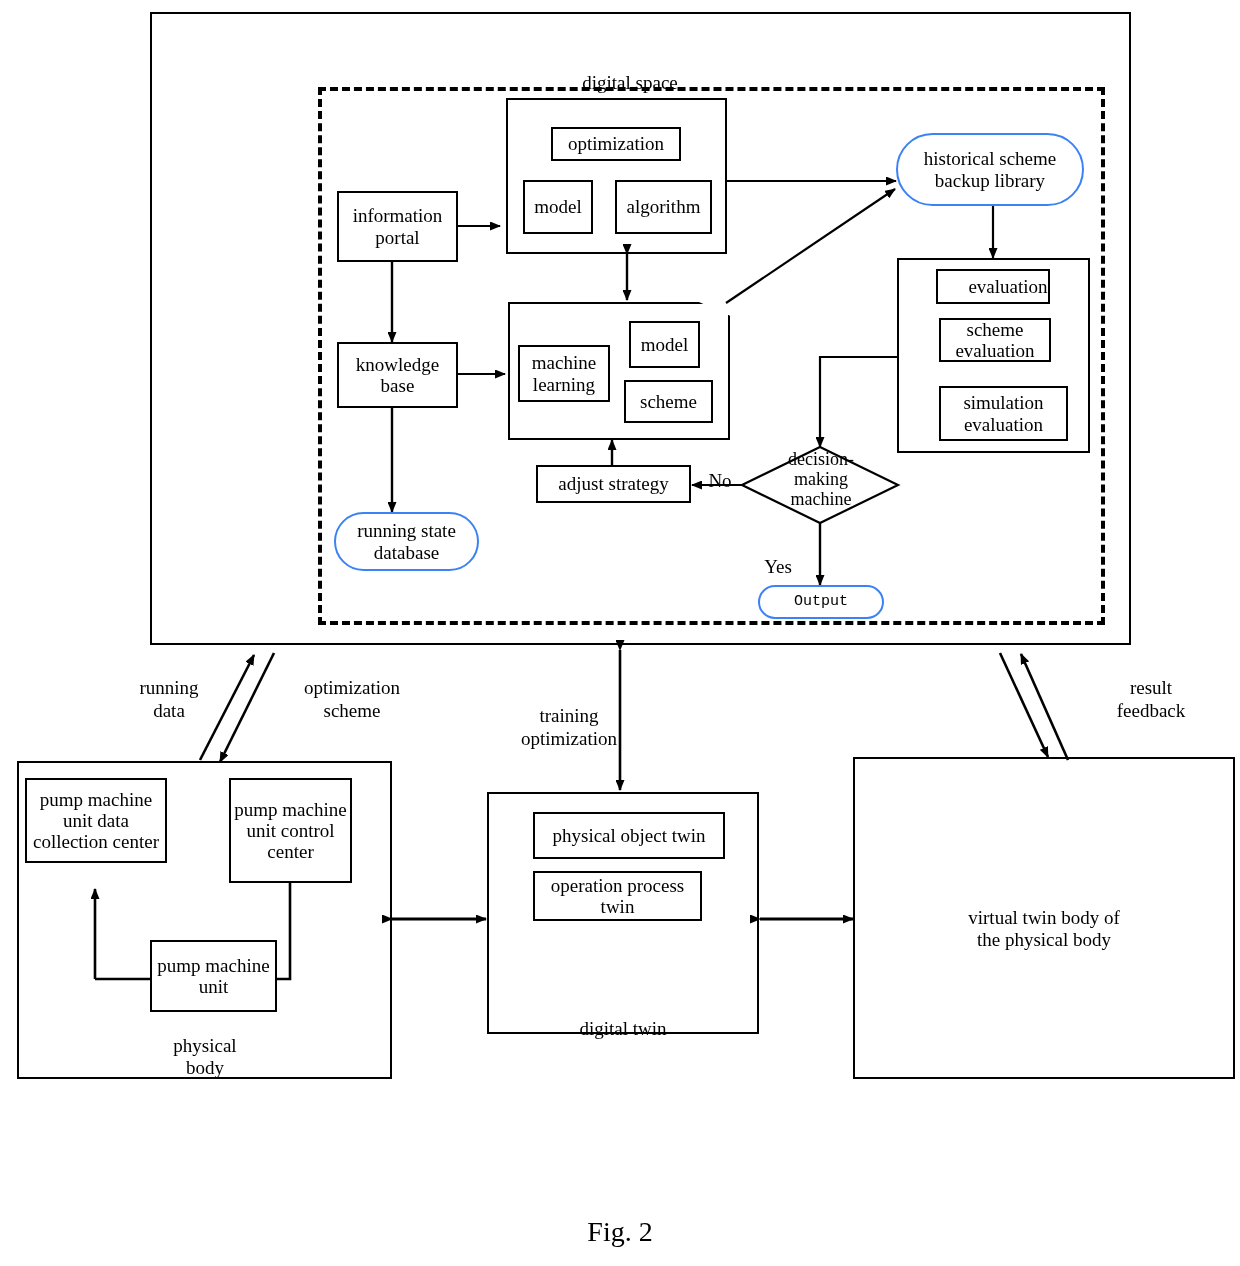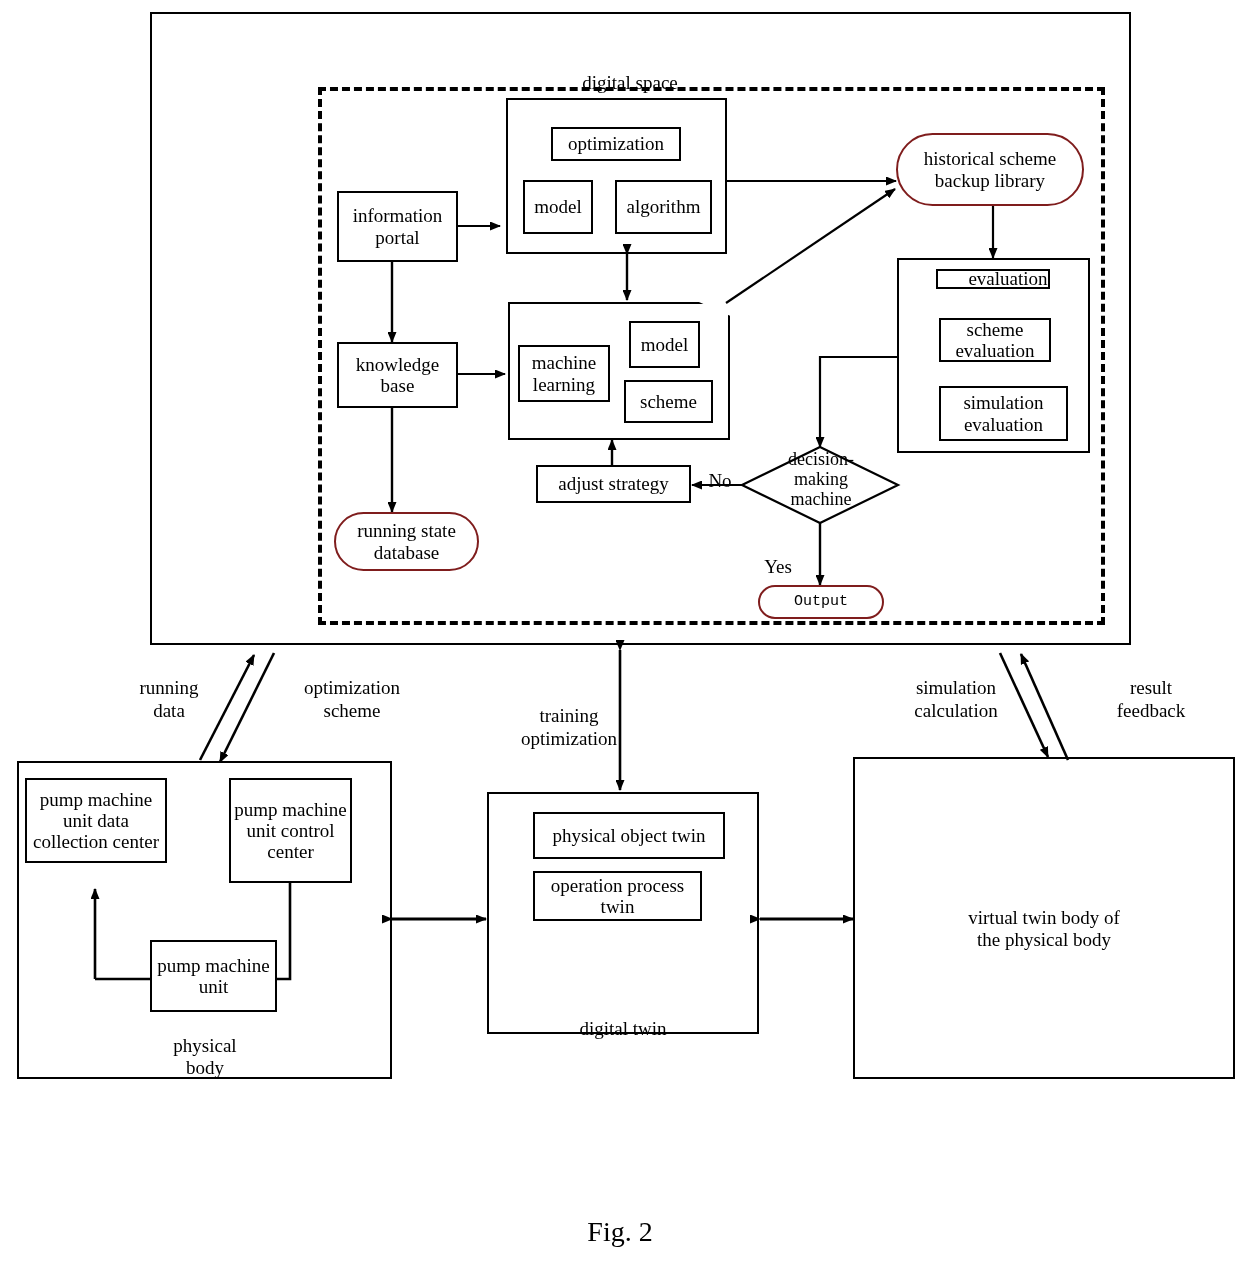--- a/index.html
+++ b/index.html
@@ -54,21 +54,21 @@
   }
   .dashed-space {
     position: absolute;
     box-sizing: border-box;
     border: 4px dashed #000;
     background: transparent;
   }
   .oval {
     position: absolute;
     box-sizing: border-box;
-    border: 2px solid #7f1d1d;
+    border: 2px solid #3b82f6;
     border-radius: 999px;
     background: #ffffff;
     display: flex;
     align-items: center;
     justify-content: center;
     text-align: center;
     line-height: 1.12;
     font-size: 19px;
   }
   .oval.mono { font-family: "Liberation Mono", "DejaVu Sans Mono", monospace; font-size: 15px; }
@@ -185,21 +185,21 @@
   <div class="container-box" style="left:508px; top:302px; width:222px; height:138px; clip-path: polygon(0 0, 86% 0, 100% 10%, 100% 100%, 0 100%);"></div>
   <div class="box" style="left:518px; top:345px; width:92px; height:57px;">machine
 learning</div>
   <div class="box" style="left:629px; top:321px; width:71px; height:47px;">model</div>
   <div class="box" style="left:624px; top:380px; width:89px; height:43px;">scheme</div>
 
   <div class="oval" style="left:896px; top:133px; width:188px; height:73px;">historical scheme
 backup library</div>
 
   <div class="container-box" style="left:897px; top:258px; width:193px; height:195px;"></div>
-  <div class="box" style="left:936px; top:269px; width:114px; height:20px;padding-left:30px;">evaluation</div>
+  <div class="box" style="left:936px; top:269px; width:114px; height:35px;padding-left:30px;">evaluation</div>
   <div class="box" style="left:939px; top:318px; width:112px; height:44px;">scheme
 evaluation</div>
   <div class="box" style="left:939px; top:386px; width:129px; height:55px;">simulation
 evaluation</div>
 
   <div class="box" style="left:536px; top:465px; width:155px; height:38px;">adjust strategy</div>
 
   <div class="diamond-label" style="left:762px; top:450px; width:118px;">decision-
 making
 machine</div>
@@ -207,22 +207,20 @@
   <div class="plain" style="left:755px; top:538px; width:46px;">Yes</div>
 
   <div class="oval mono" style="left:758px; top:585px; width:126px; height:34px;">Output</div>
 
   <div class="edge-label" style="left:108px; top:677px; width:122px;">running
 data</div>
   <div class="edge-label" style="left:272px; top:677px; width:160px;">optimization
 scheme</div>
   <div class="edge-label" style="left:484px; top:705px; width:170px;">training
 optimization</div>
-  <div class="edge-label" style="left:872px; top:677px; width:168px;">simulation
-calculation</div>
   <div class="edge-label" style="left:1090px; top:677px; width:122px;">result
 feedback</div>
 
   <div class="container-box" style="left:17px; top:761px; width:375px; height:318px;"></div>
   <div class="box" style="left:25px; top:778px; width:142px; height:85px;">pump machine
 unit data
 collection
 center</div>
   <div class="box" style="left:229px; top:778px; width:123px; height:105px;">pump
 machine unit

